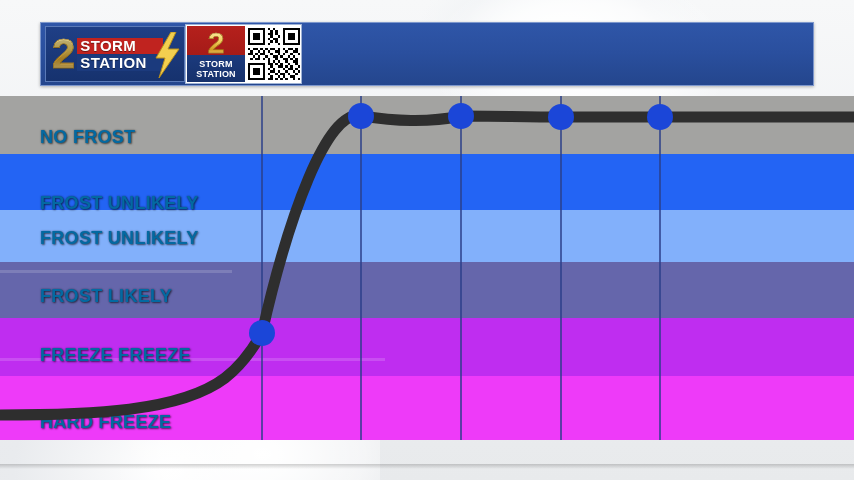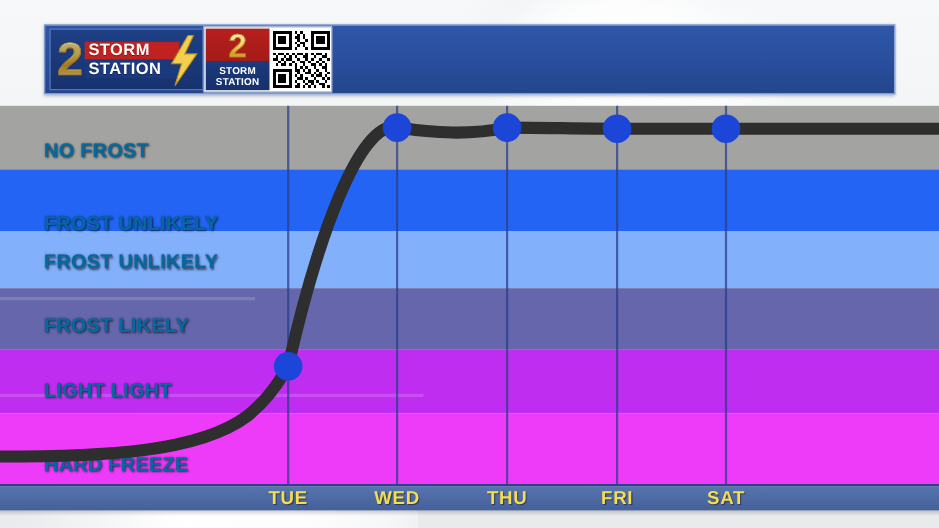--- a/index.html
+++ b/index.html
@@ -406,40 +406,31 @@
         <div class="gridline" style="left: 360px;"></div>
         <div class="gridline" style="left: 460px;"></div>
         <div class="gridline" style="left: 560px;"></div>
         <div class="gridline" style="left: 659px;"></div>
       </div>
     <div id="labels-layer">
         <div class="band-label" style="top: 31px;">NO FROST</div>
         <div class="band-label" style="top: 81px; margin-top: 16px;">FROST UNLIKELY</div>
         <div class="band-label" style="top: 132px;">FROST UNLIKELY</div>
         <div class="band-label" style="top: 190px;">FROST LIKELY</div>
-        <div class="band-label" style="top: 249px;">LIGHT LIGHT</div>
+        <div class="band-label" style="top: 249px;">FREEZE FREEZE</div>
         <div class="band-label" style="top: 316px;">HARD FREEZE</div>
       </div>
 
     <svg class="chart-svg" viewBox="0 0 854 344" preserveAspectRatio="none">
       <path id="trend-path" fill="none" stroke="#2e2e2e" stroke-width="11" stroke-linecap="round" stroke-linejoin="round" d="M 0 319 C 90 319, 180 316, 225 282 C 248 264, 258 243, 262 237 C 288 122, 327 12, 361 20 C 395 25, 427 27, 461 20 C 494.3333333333333 20, 527.6666666666666 21, 561 21 C 594 21, 627 21, 660 21 L 854 21"></path>
       <g id="markers">
           <circle cx="262" cy="237" r="13" fill="#1b46d8"></circle>
           <circle cx="361" cy="20" r="13" fill="#1b46d8"></circle>
           <circle cx="461" cy="20" r="13" fill="#1b46d8"></circle>
           <circle cx="561" cy="21" r="13" fill="#1b46d8"></circle>
           <circle cx="660" cy="21" r="13" fill="#1b46d8"></circle>
         </g>
     </svg>
   </div>
 
-  <div class="axis">
-    <div id="axis-labels">
-        <div class="axis-label" style="left: 262px;">TUE</div>
-        <div class="axis-label" style="left: 361px;">WED</div>
-        <div class="axis-label" style="left: 461px;">THU</div>
-        <div class="axis-label" style="left: 561px;">FRI</div>
-        <div class="axis-label" style="left: 660px;">SAT</div>
-      </div>
-  </div>
   <div class="axis-shadow"></div>
 
 </div>
 
 </body></html>

